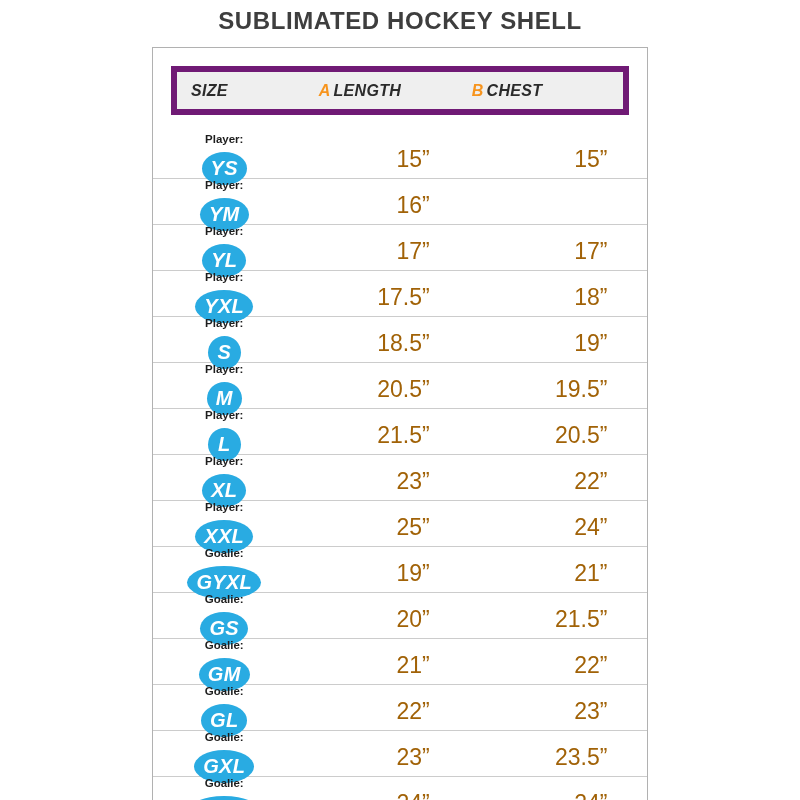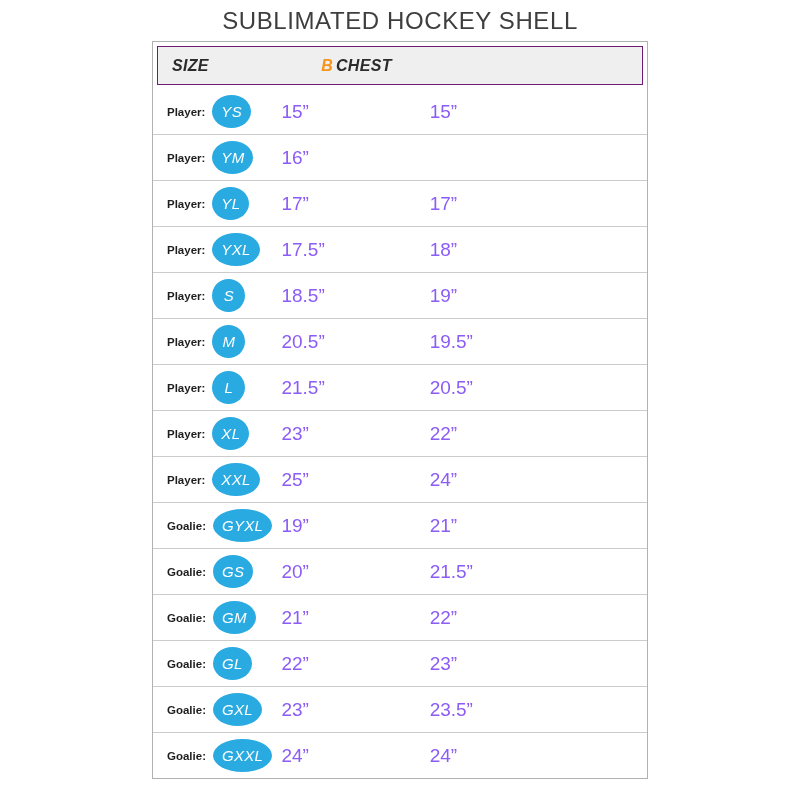--- a/index.html
+++ b/index.html
@@ -2,42 +2,42 @@
 <html style="--badge-blue: #29abe2; --accent-orange: #f7941d; --title-gray: #3e3e3e; --header-bg: #efefef;"><head>
 <meta charset="utf-8">
 <style>
   html,body{margin:0;padding:0;}
   body{
     width:800px;height:800px;background:#ffffff;
     font-family:"Liberation Sans", sans-serif;
     -webkit-font-smoothing:antialiased;
   }
   .page-title{
-    margin:7px 0 7px;
+    margin:7px 0 13px;
     text-align:center;
     font-size:24px;
     line-height:27px;
-    font-weight:400;
+    font-weight:700;
     letter-spacing:0.6px;
     color:var(--title-gray,#3e3e3e);
   }
   .sizing-table{
     width:494px;
     margin:0 auto;
     border:1px solid #b1b1b1;
     background:#ffffff;
   }
   .thead{
     display:grid;
     grid-template-columns:26% 30% 36%;
     align-items:center;
     height:37px;
-    margin:4px;
+    margin:18px;
     background:var(--header-bg,#efefef);
-    border:1px solid #701a75;
+    border:6px solid #701a75;
   }
   .th{
     font-style:italic;
     font-weight:700;
     font-size:16px;
     color:#2b2b2b;
     letter-spacing:0.3px;
   }
   .th-size{padding-left:14px;text-align:left;}
   .th-center{text-align:center;}
@@ -47,57 +47,59 @@
     grid-template-columns:26% 30% 36%;
     align-items:center;
     height:45px;
   }
   .row + .row{border-top:1px solid #cccccc;}
   .size-cell{
     display:flex;
     align-items:center;
     gap:7px;
     padding-left:14px;
+    flex-direction:column;
   }
   .row-type{
     font-size:11.5px;
     font-weight:700;
     color:#1e1e1e;
     white-space:nowrap;
   }
   .badge{
     display:inline-flex;
     align-items:center;
     justify-content:center;
     box-sizing:border-box;
     min-width:33px;
     height:33px;
     padding:0 9px;
     border-radius:50%;
     background:var(--badge-blue,#29abe2);
     color:#ffffff;
-    font-weight:400;
+    font-weight:700;
     font-style:italic;
-    font-size:15px;
+    font-size:20px;
     letter-spacing:0.3px;
   }
   .val{
-    text-align:left;
-    font-size:19px;
-    color:#8b5cf6;
+    text-align:right;
+    font-size:23px;
+    color:#a16207;
   }
 </style>
 </head>
 <body>
 
 <h1 class="page-title"><span>SUBLIMATED HOCKEY SHELL</span><br></h1>
 
 <div class="sizing-table">
   <div class="thead">
     <div class="th th-size">SIZE</div>
+    <div class="th th-center"><span class="accent">A</span><span>LENGTH</span></div>
     <div class="th th-center"><span class="accent">B</span><span>CHEST</span></div>
   </div>
 
   <div class="row">
     <div class="size-cell">
         <span class="row-type">Player:</span>
         <span class="badge">YS</span>
       </div>
     <div class="val">15”</div>
     <div class="val">15”</div>

